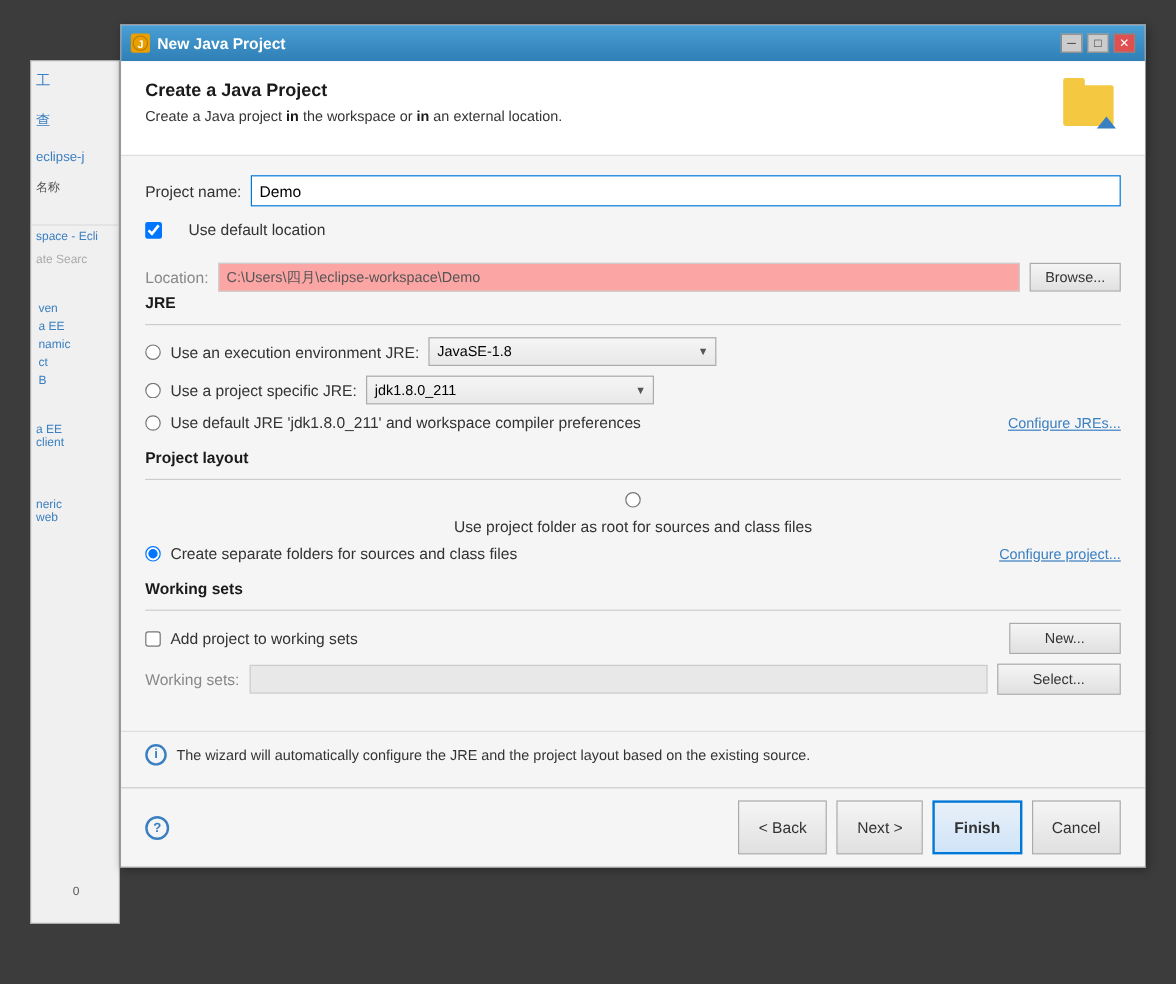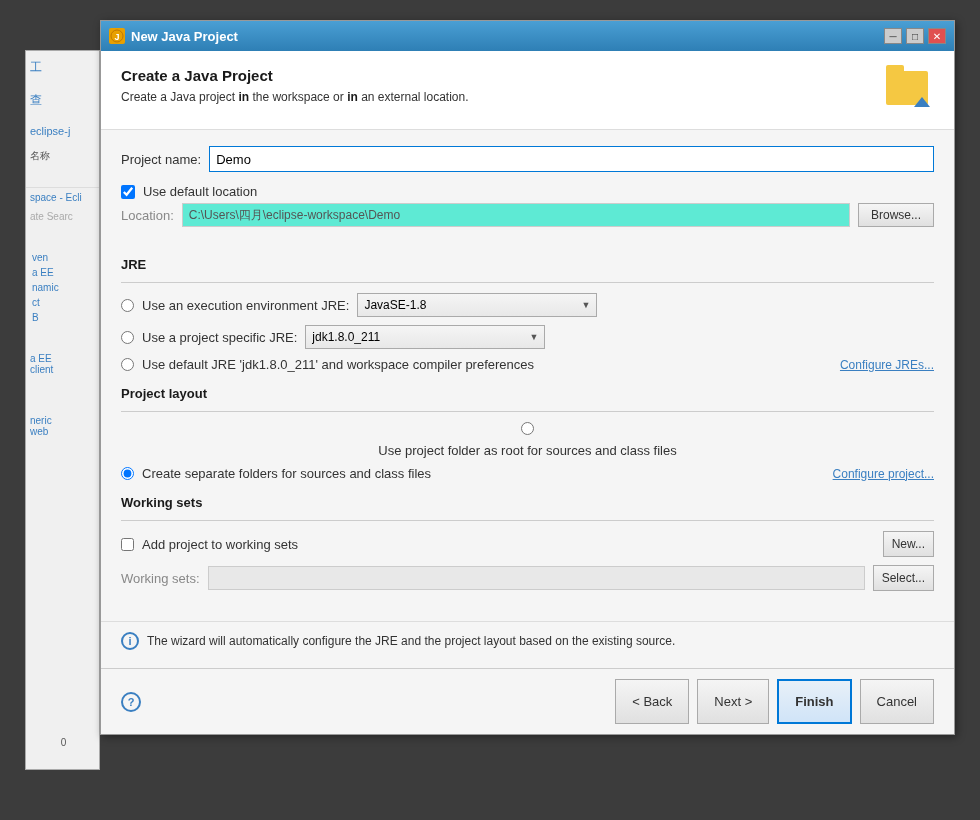--- a/index.html
+++ b/index.html
@@ -181,56 +181,56 @@
       padding: 0 6px;
       font-size: 13px;
       background: white;
       outline: none;
     }
 
     
     .checkbox-row {
       display: flex;
       align-items: center;
-      gap: 8px;
-      margin-bottom: 4px;
+      gap: 22px;
+      margin-bottom: 20px;
     }
 
     .checkbox-row input[type=checkbox] {
       width: 14px; height: 14px;
       cursor: pointer;
     }
 
     .checkbox-label {
       font-size: 13px;
       color: #333;
     }
 
     
     .location-row {
       display: flex;
       align-items: center;
       gap: 8px;
-      margin-bottom: 30px;
+      margin-bottom: 2px;
       margin-left: 0;
     }
 
     .location-label {
       font-size: 13px;
       color: #888;
       white-space: nowrap;
     }
 
     .location-input {
       flex: 1;
       height: 24px;
       border: 1px solid #ccc;
       padding: 0 6px;
       font-size: 12px;
-      background: #5eead4;
+      background: #fca5a5;
       color: #555;
     }
 
     .browse-btn {
       height: 24px;
       padding: 0 12px;
       background: linear-gradient(to bottom, #f5f5f5, #e0e0e0);
       border: 1px solid #aaa;
       font-size: 12px;
       cursor: pointer;
@@ -309,21 +309,21 @@
       height: 24px;
       border: 1px solid #ccc;
       padding: 0 6px;
       font-size: 12px;
       background: #f0f0f0;
       color: #888;
     }
 
     .new-btn, .select-btn {
       height: 26px;
-      padding: 0 8px;
+      padding: 0 29px;
       background: linear-gradient(to bottom, #f5f5f5, #e0e0e0);
       border: 1px solid #aaa;
       font-size: 12px;
       cursor: pointer;
       color: #333;
       white-space: nowrap;
     }
 
     
     .info-bar {

